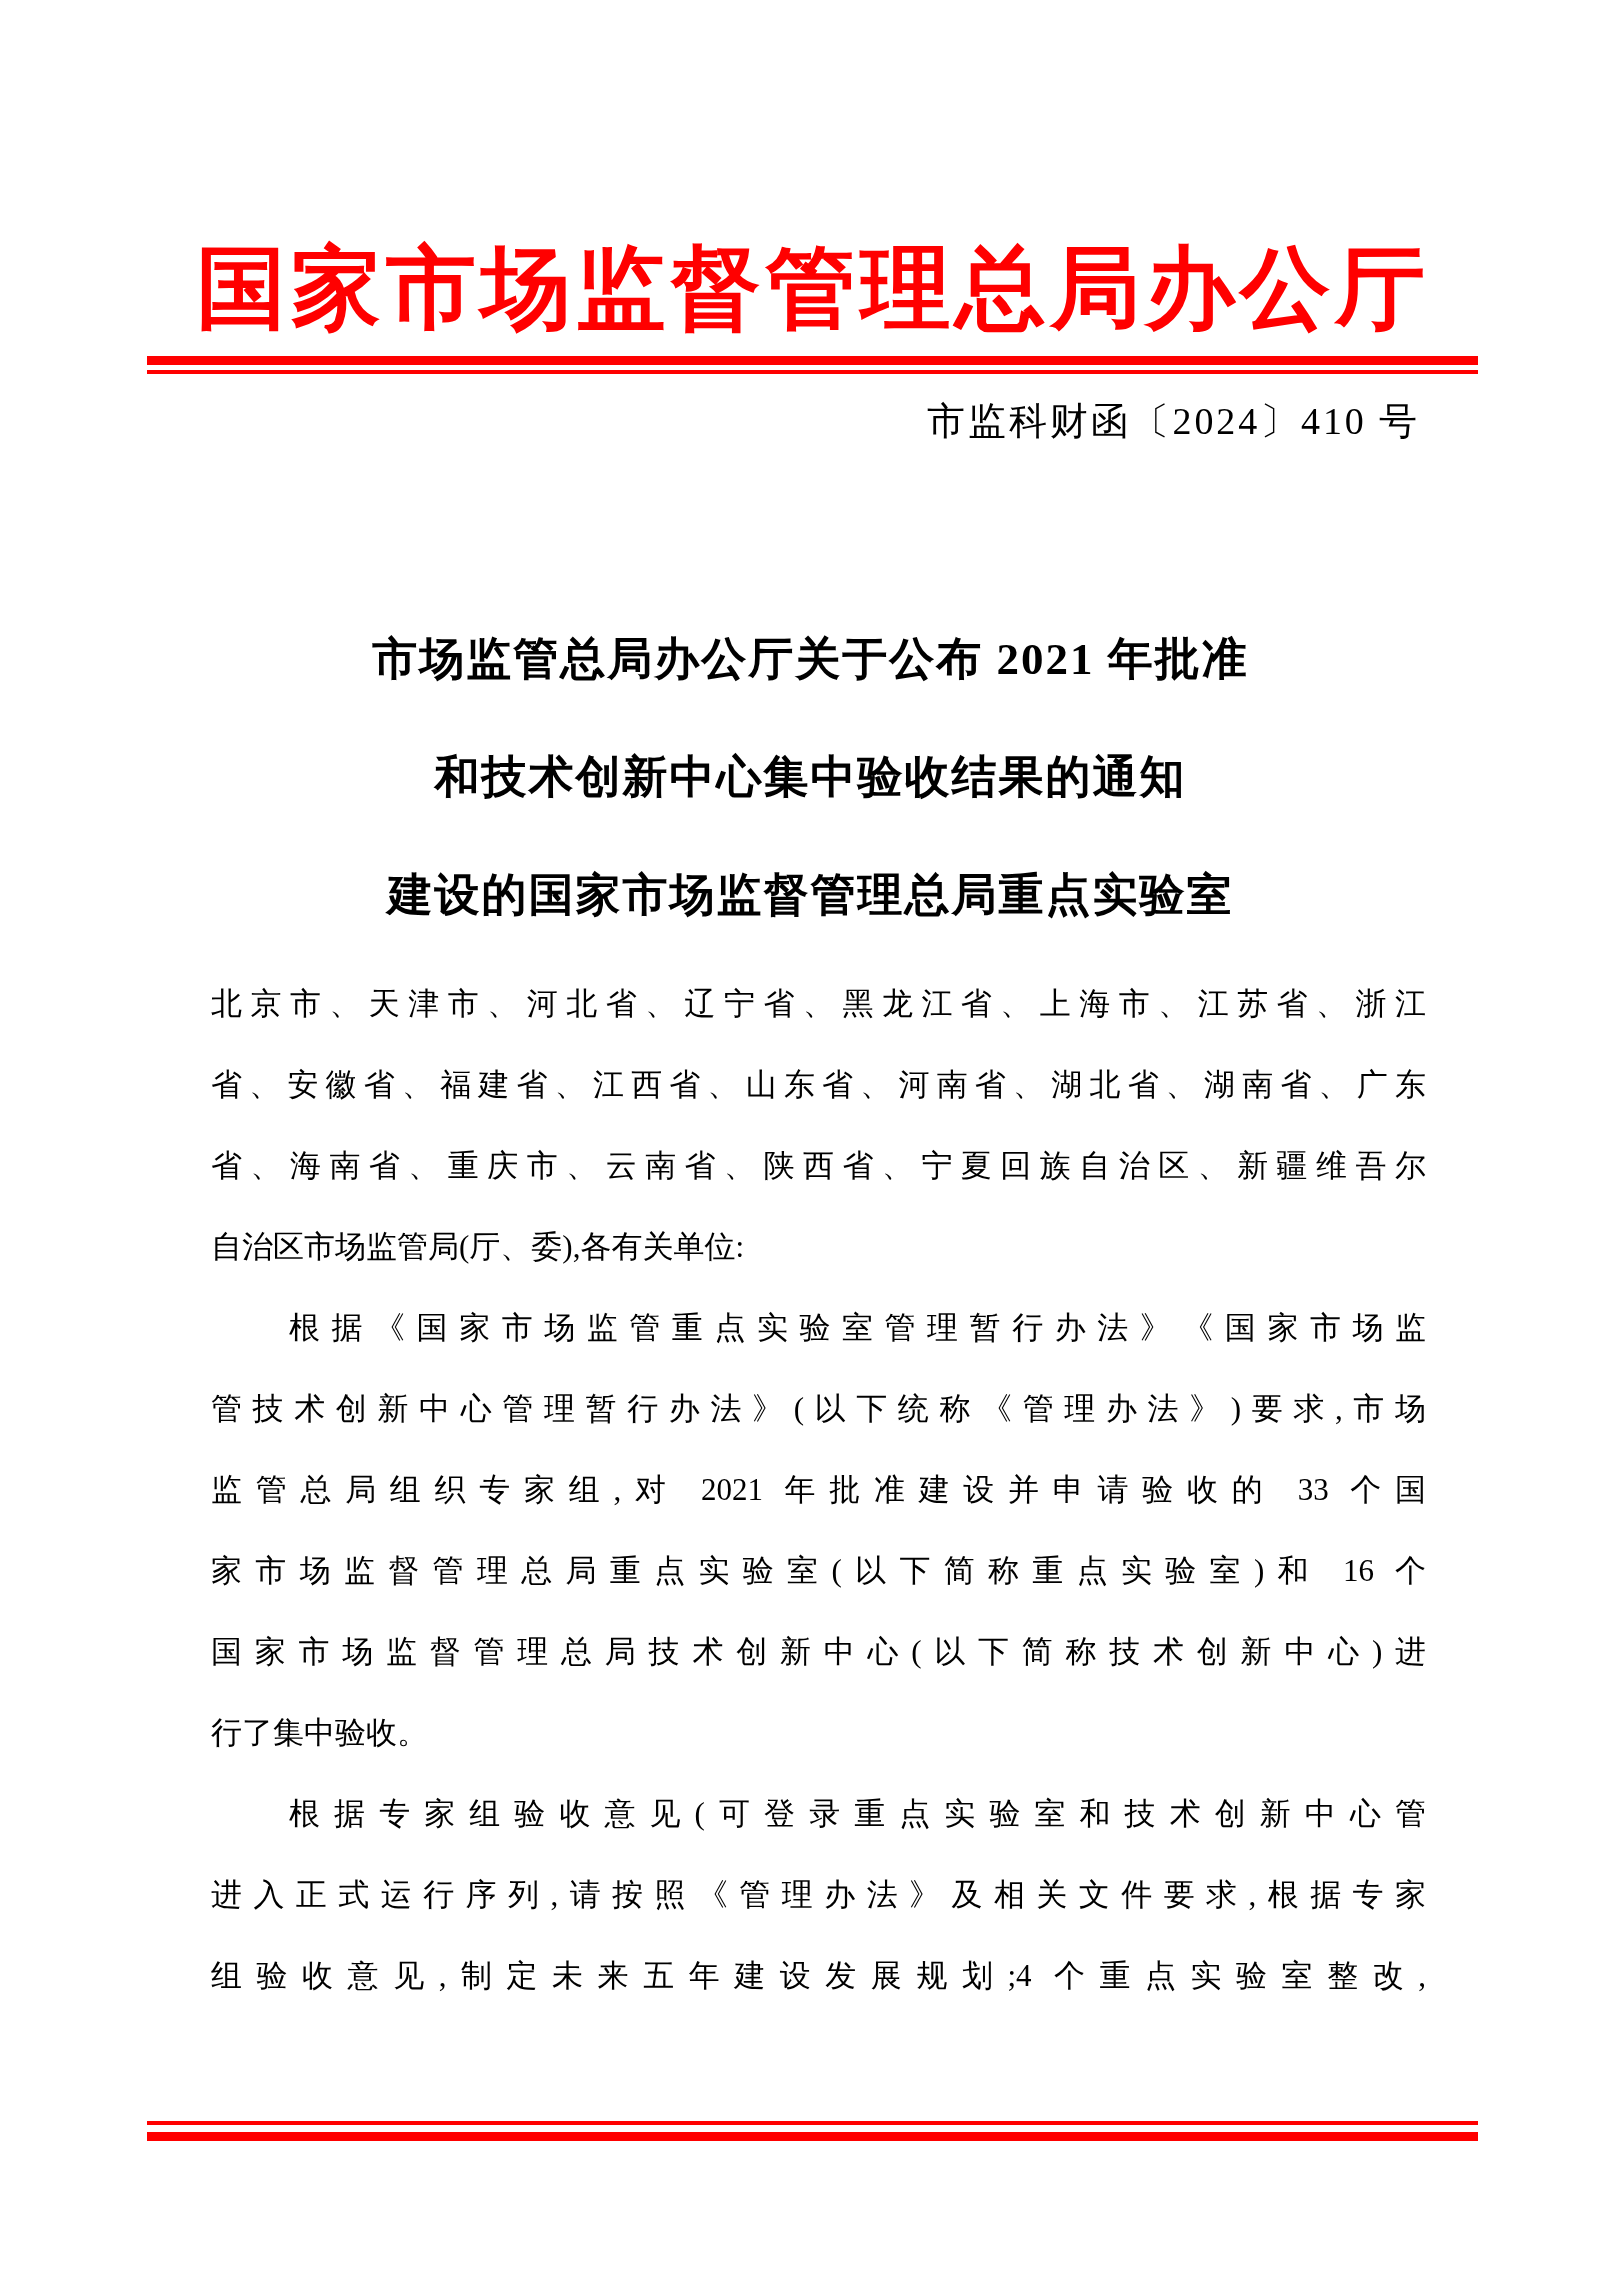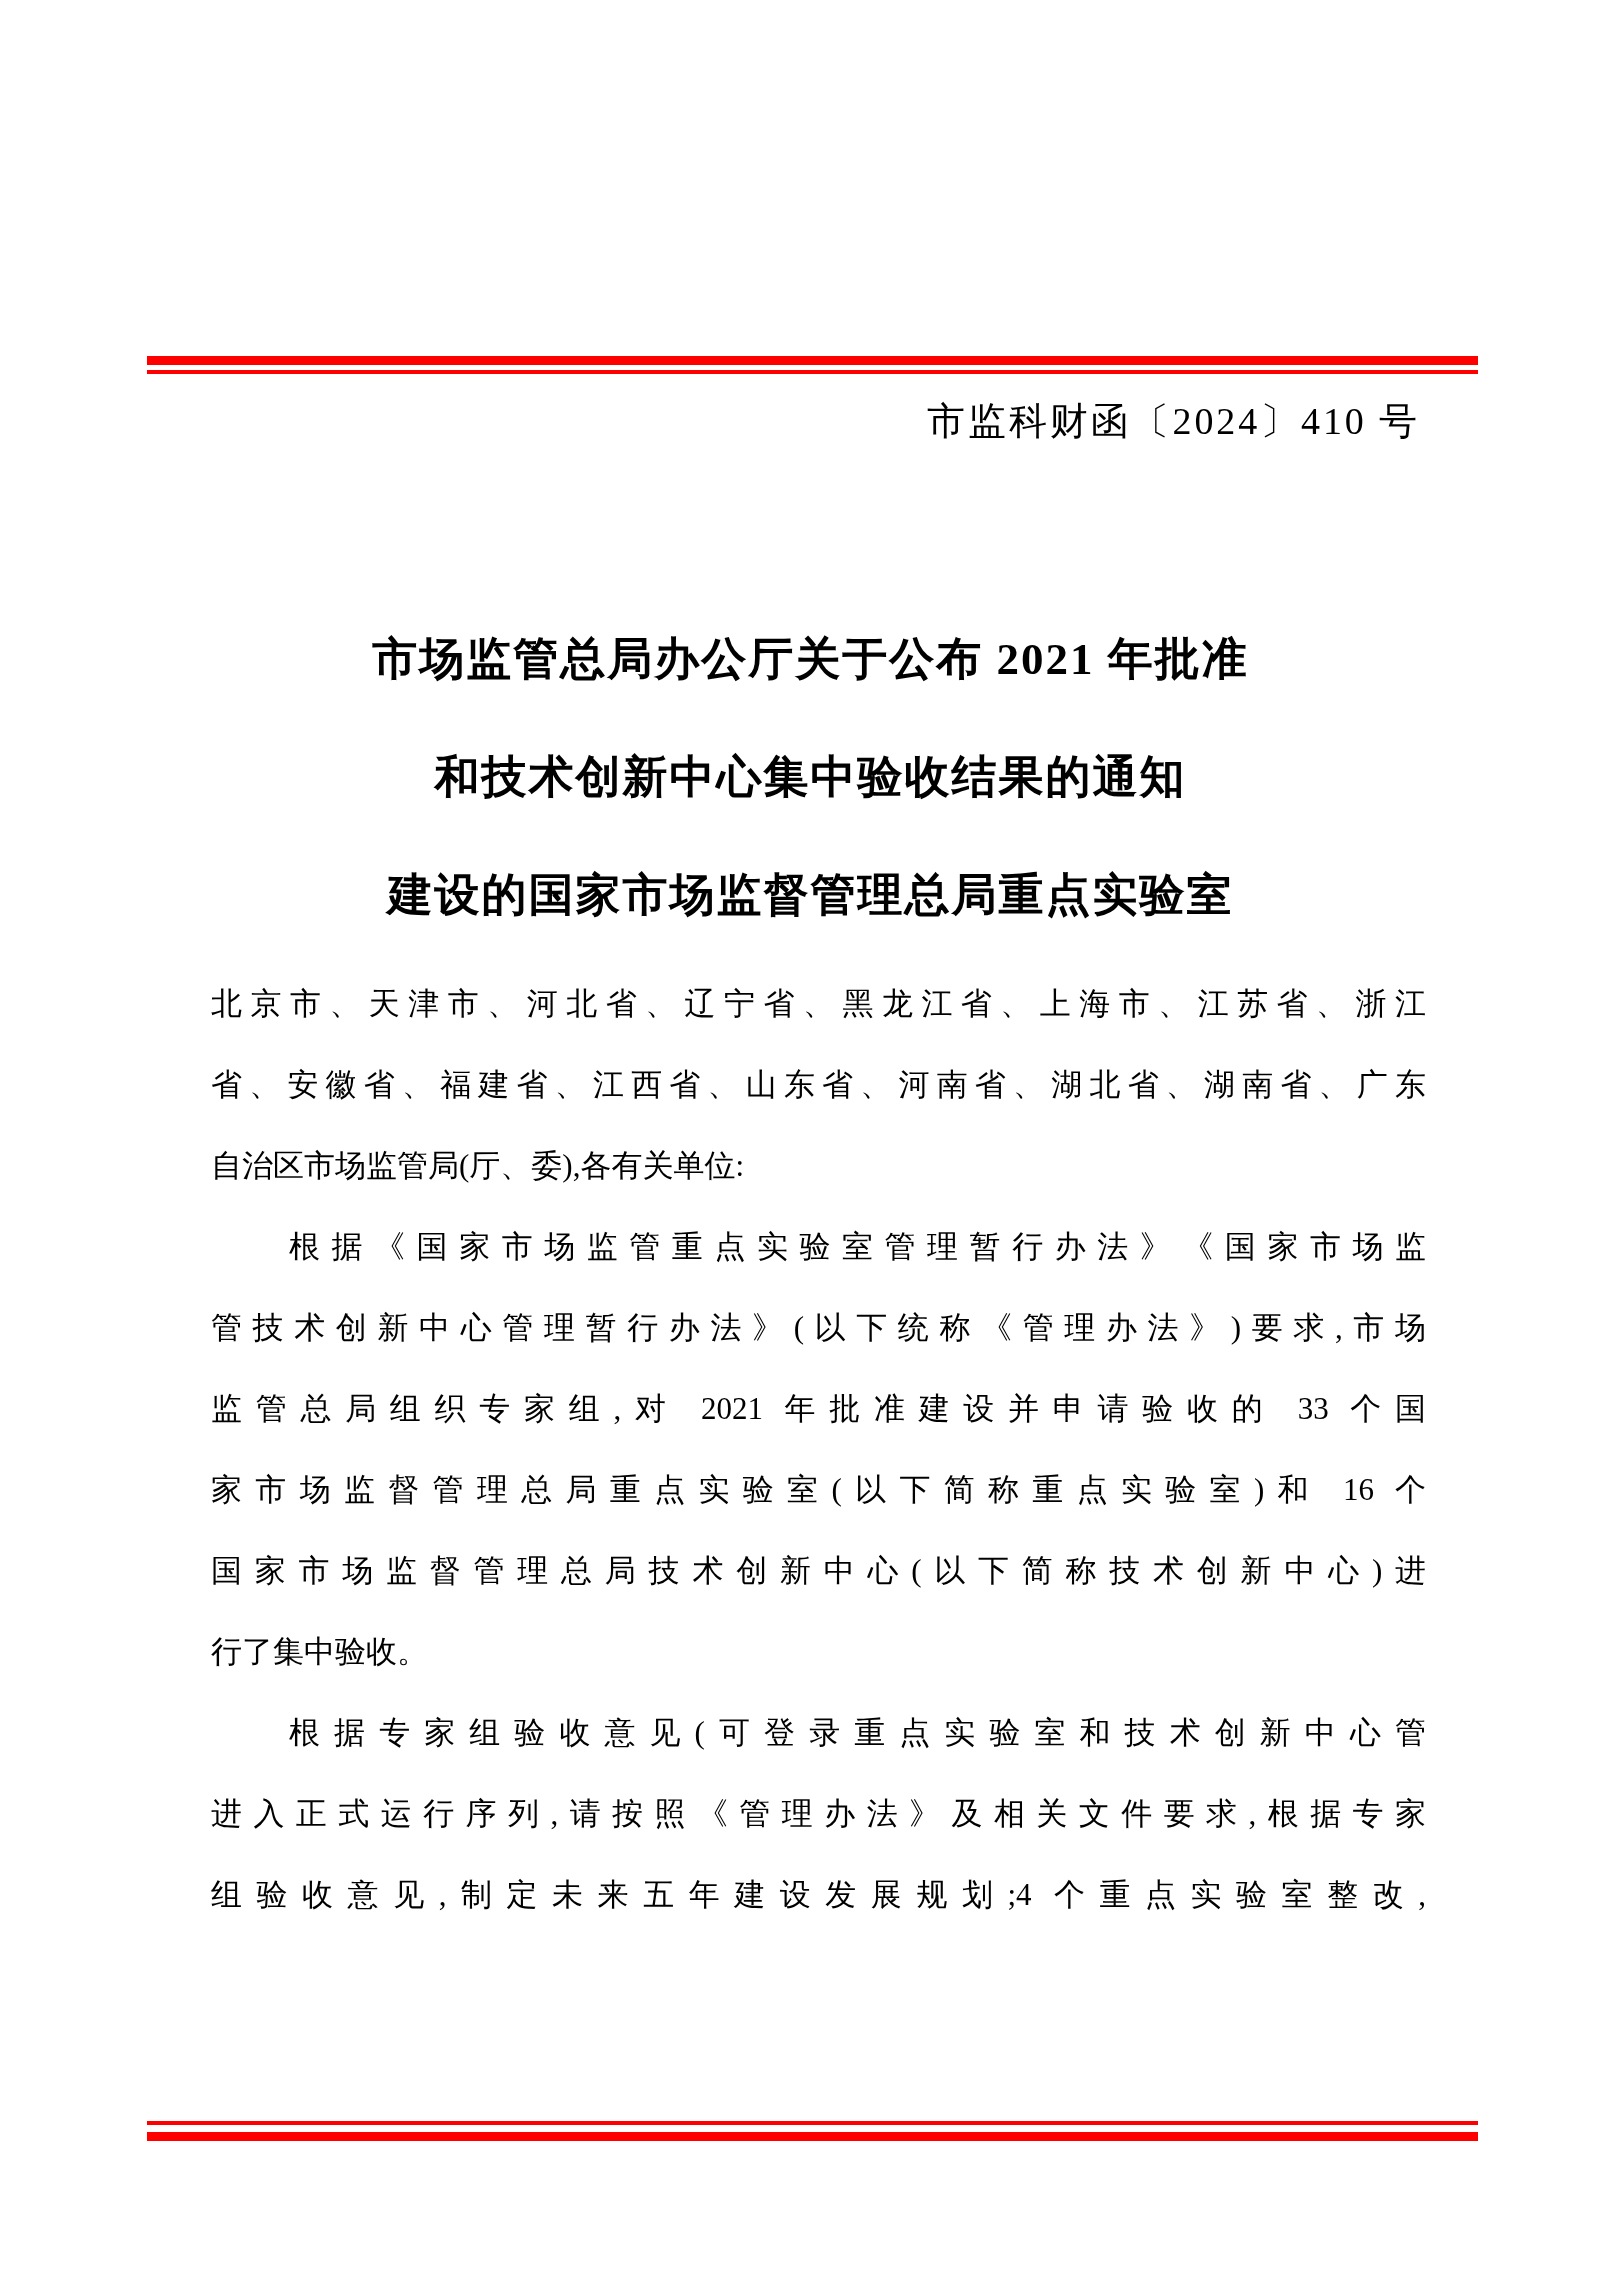--- a/index.html
+++ b/index.html
@@ -94,35 +94,37 @@
   }
   .doc-body .line.indent {
     text-indent: 78px;
   }
 </style>
 </head>
 <body>
 
 <div class="page">
 
+  <div class="org-name">国家市场监督管理总局办公厅</div>
 
   <div class="rule rule-thick-top"></div>
   <div class="rule rule-thin-top"></div>
 
   <div class="doc-number">市监科财函〔2024〕410 号</div>
 
   <div class="doc-title">
     <div class="title-line">市场监管总局办公厅关于公布 2021 年批准</div>
     <div class="title-line">和技术创新中心集中验收结果的通知</div>
     <div class="title-line">建设的国家市场监督管理总局重点实验室</div>
   </div>
 
   <div class="doc-body">
     <div class="line fill">北京市、天津市、河北省、辽宁省、黑龙江省、上海市、江苏省、浙江</div>
     <div class="line fill">省、安徽省、福建省、江西省、山东省、河南省、湖北省、湖南省、广东</div>
+    <div class="line fill">省、海南省、重庆市、云南省、陕西省、宁夏回族自治区、新疆维吾尔</div>
     <div class="line">自治区市场监管局(厅、委),各有关单位:</div>
     <div class="line fill indent">根据《国家市场监管重点实验室管理暂行办法》《国家市场监</div>
     <div class="line fill">管技术创新中心管理暂行办法》(以下统称《管理办法》)要求,市场</div>
     <div class="line fill">监管总局组织专家组,对 2021 年批准建设并申请验收的 33 个国</div>
     <div class="line fill">家市场监督管理总局重点实验室(以下简称重点实验室)和 16 个</div>
     <div class="line fill">国家市场监督管理总局技术创新中心(以下简称技术创新中心)进</div>
     <div class="line">行了集中验收。</div>
     <div class="line fill indent">根据专家组验收意见(可登录重点实验室和技术创新中心管</div>
     <div class="line fill">进入正式运行序列,请按照《管理办法》及相关文件要求,根据专家</div>
     <div class="line fill">组验收意见,制定未来五年建设发展规划;4 个重点实验室整改,</div>

